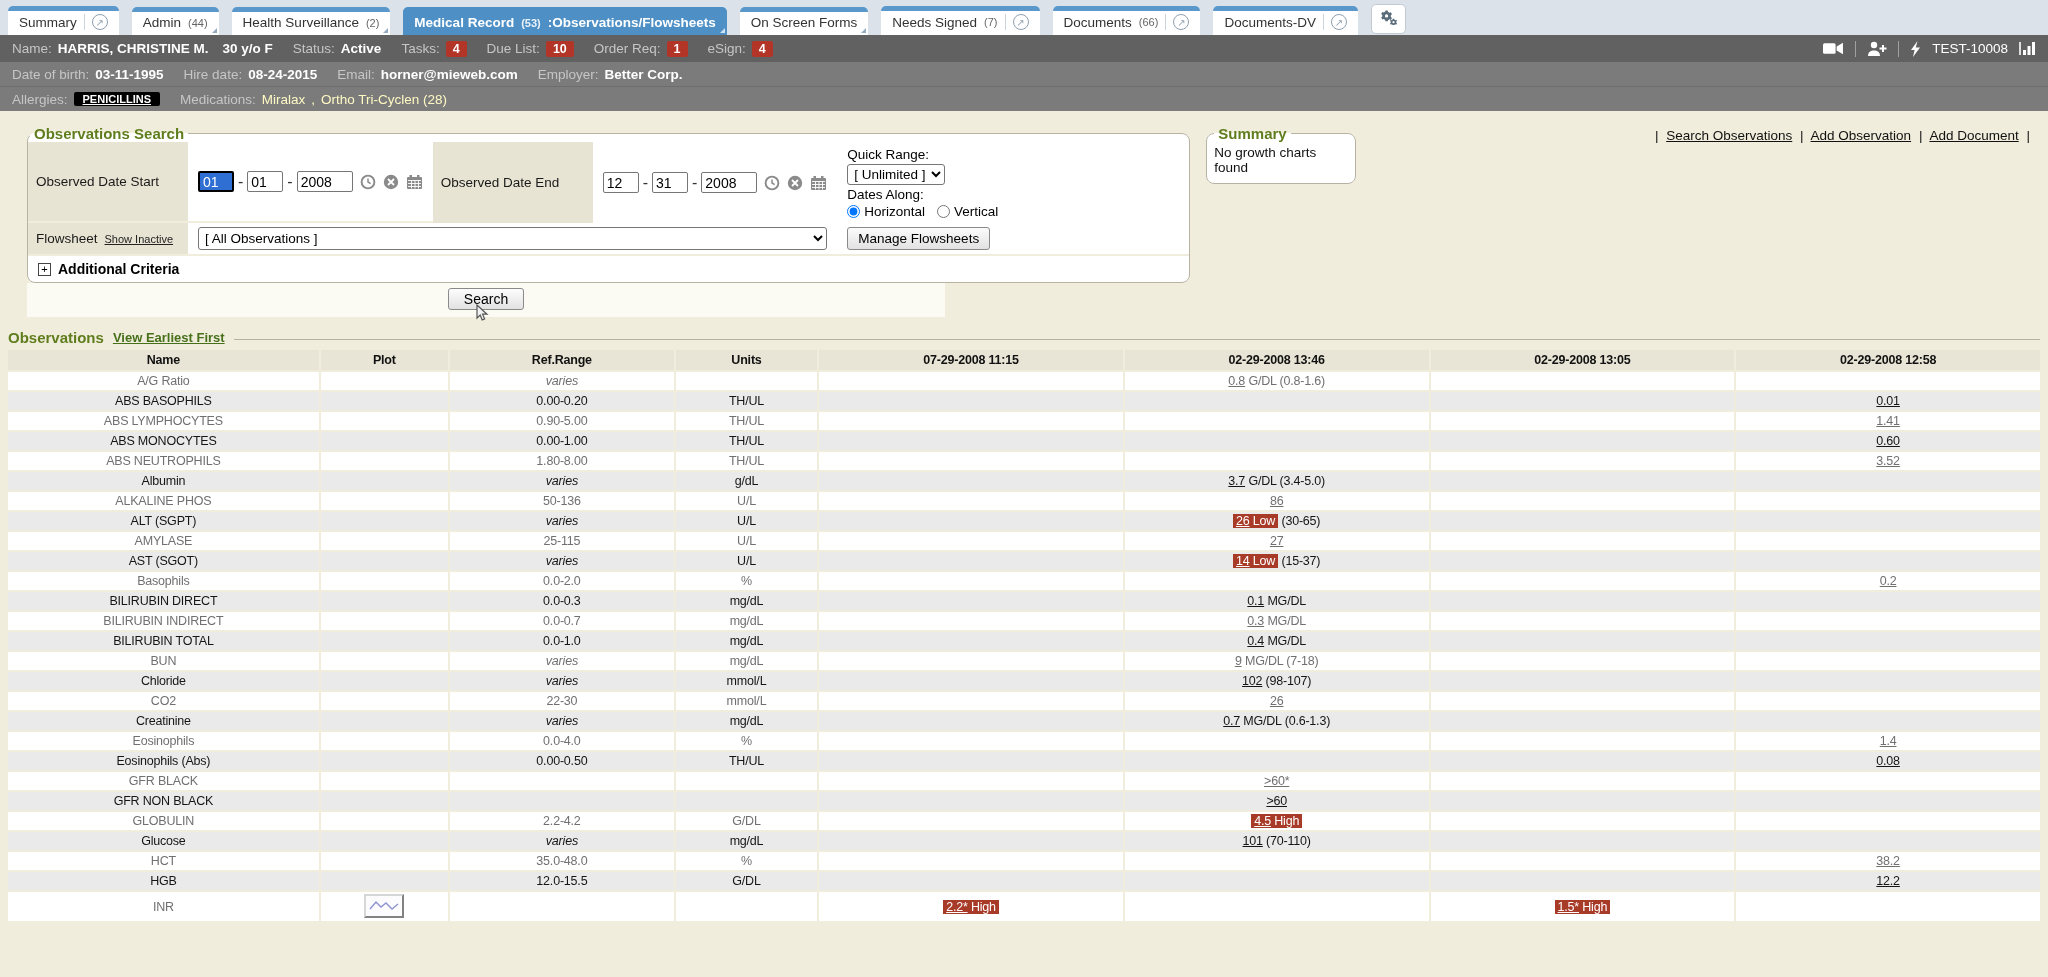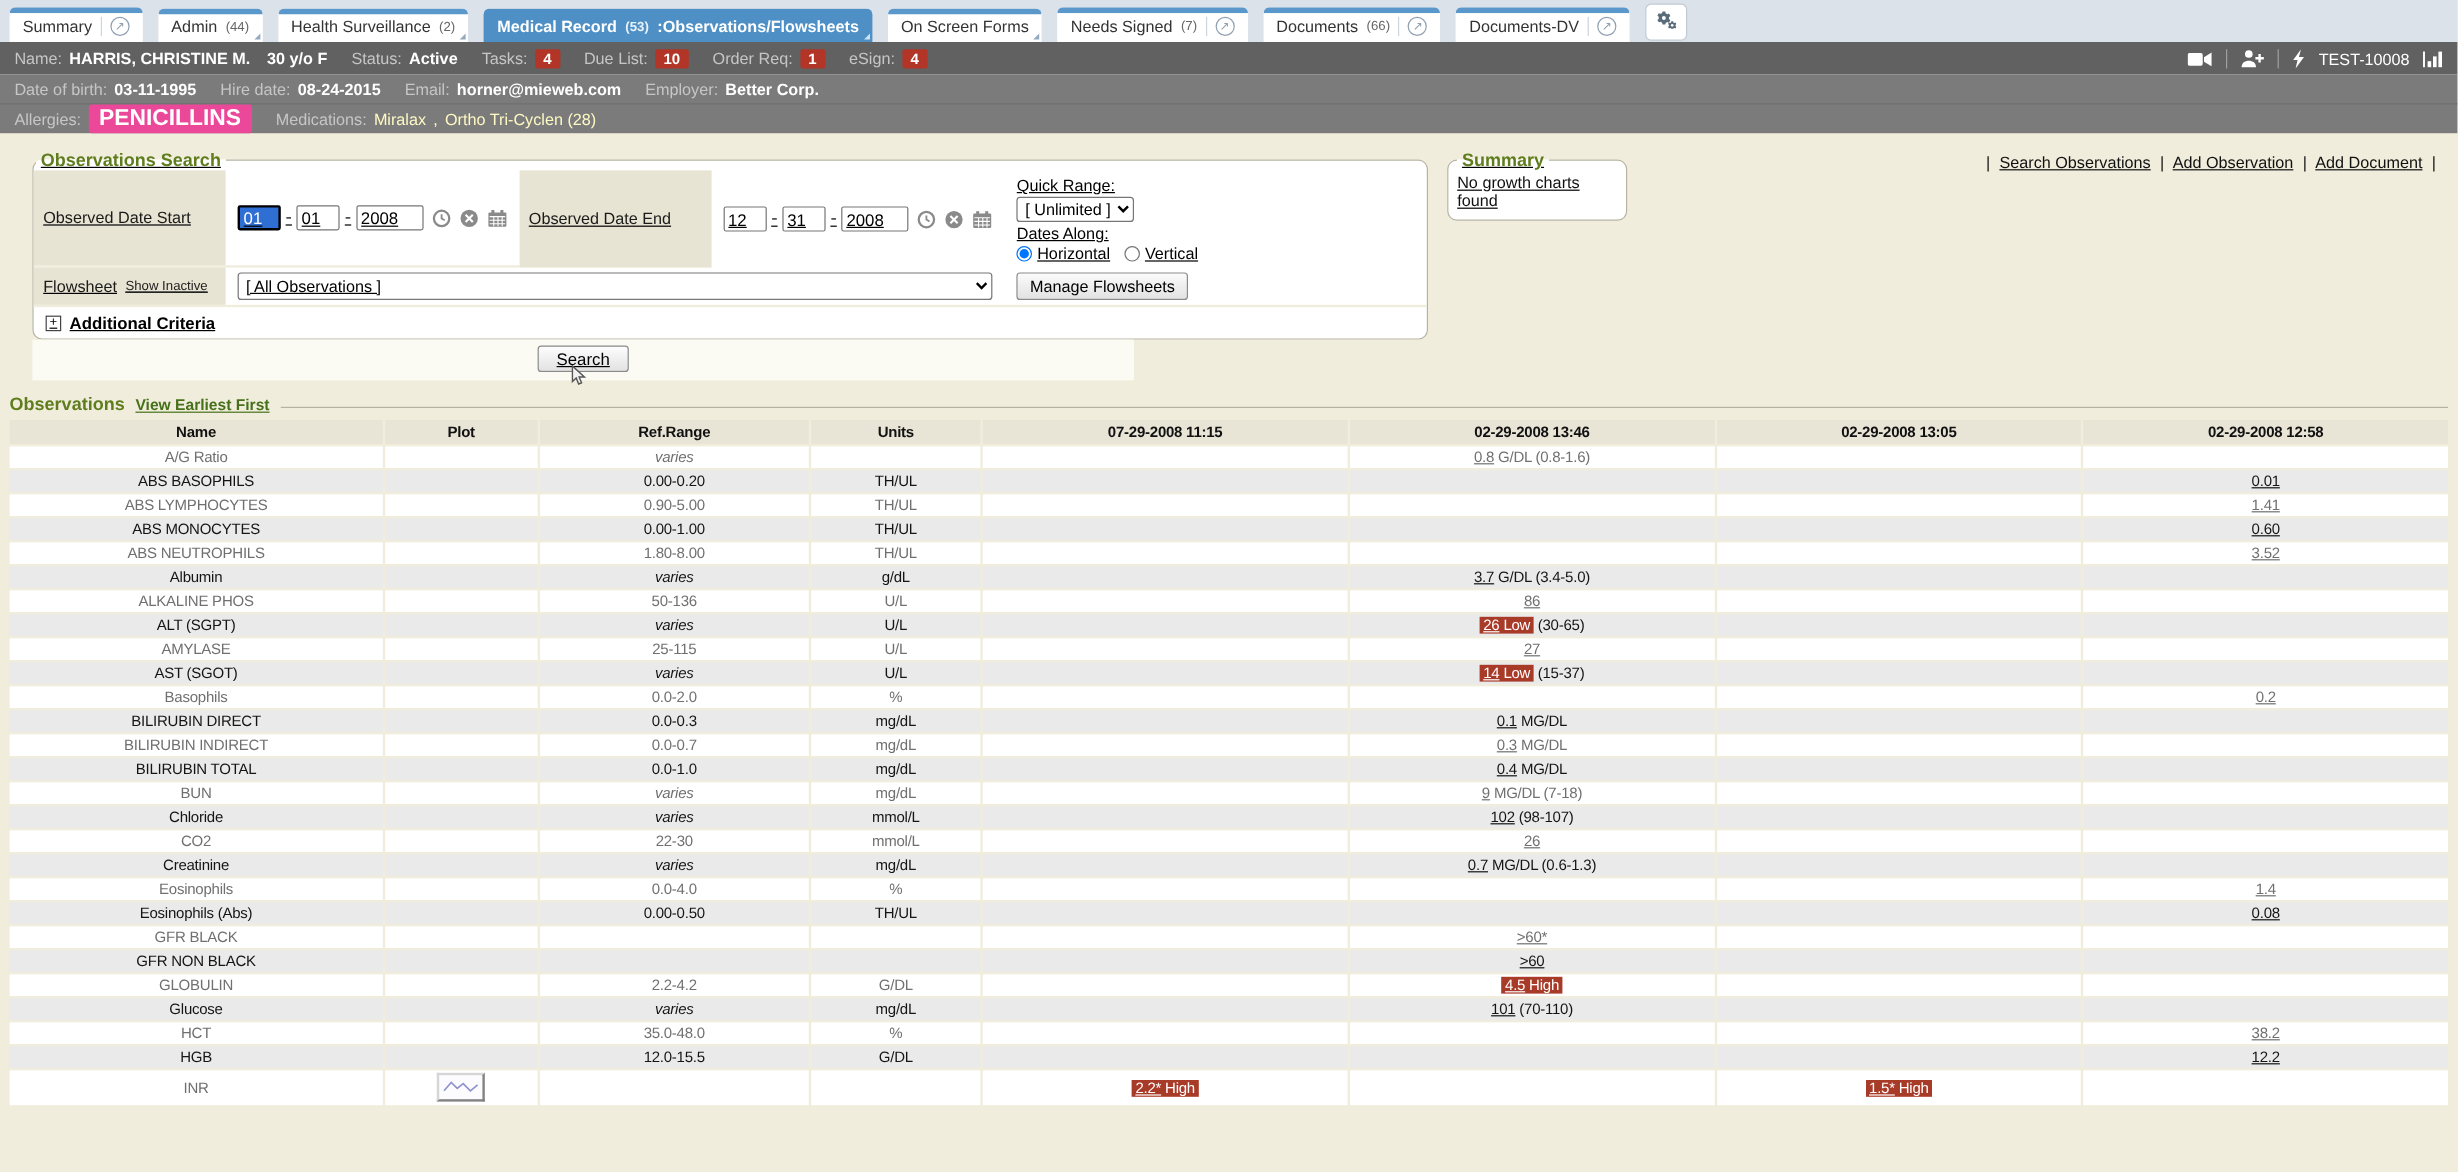--- a/index.html
+++ b/index.html
@@ -25,34 +25,34 @@
 
   
   .bar1 { height:27px; background:#616161; }
   .bar2 { height:24px; background:#7b7b7b; }
   .bar3 { height:25px; background:#7b7b7b; border-top:1px solid #6d6d6d; }
   .pbar { display:flex; align-items:center; color:#fff; padding:0 12px; font-size:13.5px; }
   .grp { display:flex; align-items:center; gap:6px; margin-right:20px; }
   .blabel { color:#c6c6c6; }
   .bval { font-weight:bold; }
   .badge { background:#b23527; color:#fff; font-weight:bold; padding:1px 7px; border-radius:2px; font-size:12.5px; }
-  .bar-right { margin-left:auto; display:flex; align-items:flex-end; gap:11px; }
+  .bar-right { margin-left:auto; display:flex; align-items:center; gap:11px; }
   .vsep { width:1px; height:16px; background:rgba(255,255,255,0.4); }
   .pid { font-size:13.5px; color:#fff; }
   .meds { color:#fef9c3; }
-  .allergy-badge { background:#ec4899; color:#fff; font-weight:bold; padding:1px 9px; border-radius:2px; font-size:19px; }
+  .allergy-badge { background:#000000; color:#fff; font-weight:bold; padding:1px 9px; border-radius:2px; font-size:11px;text-decoration:underline; }
   .hicon { display:flex; align-items:center; cursor:pointer; }
 
   
   .actions { position:absolute; top:128px; right:14px; font-size:13.5px; color:#111; }
   .alink { text-decoration:underline; cursor:pointer; }
   .asep { margin:0 4px; }
 
   
-  .top-flex { display:flex; align-items:flex-start; gap:16px; margin:14px 0 0 27px;text-decoration:underline; }
+  .top-flex { display:flex; align-items:flex-start; gap:16px; margin:14px 0 0 27px; }
   fieldset { border:1px solid #b7b3a2; border-radius:8px; background:#fff; }
   legend { color:#5f7d1d; font-size:15px; font-weight:bold; padding:0 4px; margin-left:2px; }
   .search-fs { width:918px; padding:0; }
   .search-top { display:flex; align-items:stretch; }
   .left-rows { flex:1; display:flex; flex-direction:row; }
   .form-row { display:flex; align-items:center; border-bottom:2px solid #f0eddc; min-height:33px; }
   .left-rows .form-row { flex:1; border-bottom:2px solid #f0eddc; }
   .left-rows .form-row:last-child { border-bottom:none; }
   .label-cell { width:160px; align-self:stretch; background:#e8e4d3; display:flex; align-items:center;
                 padding:2px 8px; font-size:13.5px; color:#1a1a1a; gap:7px; }

